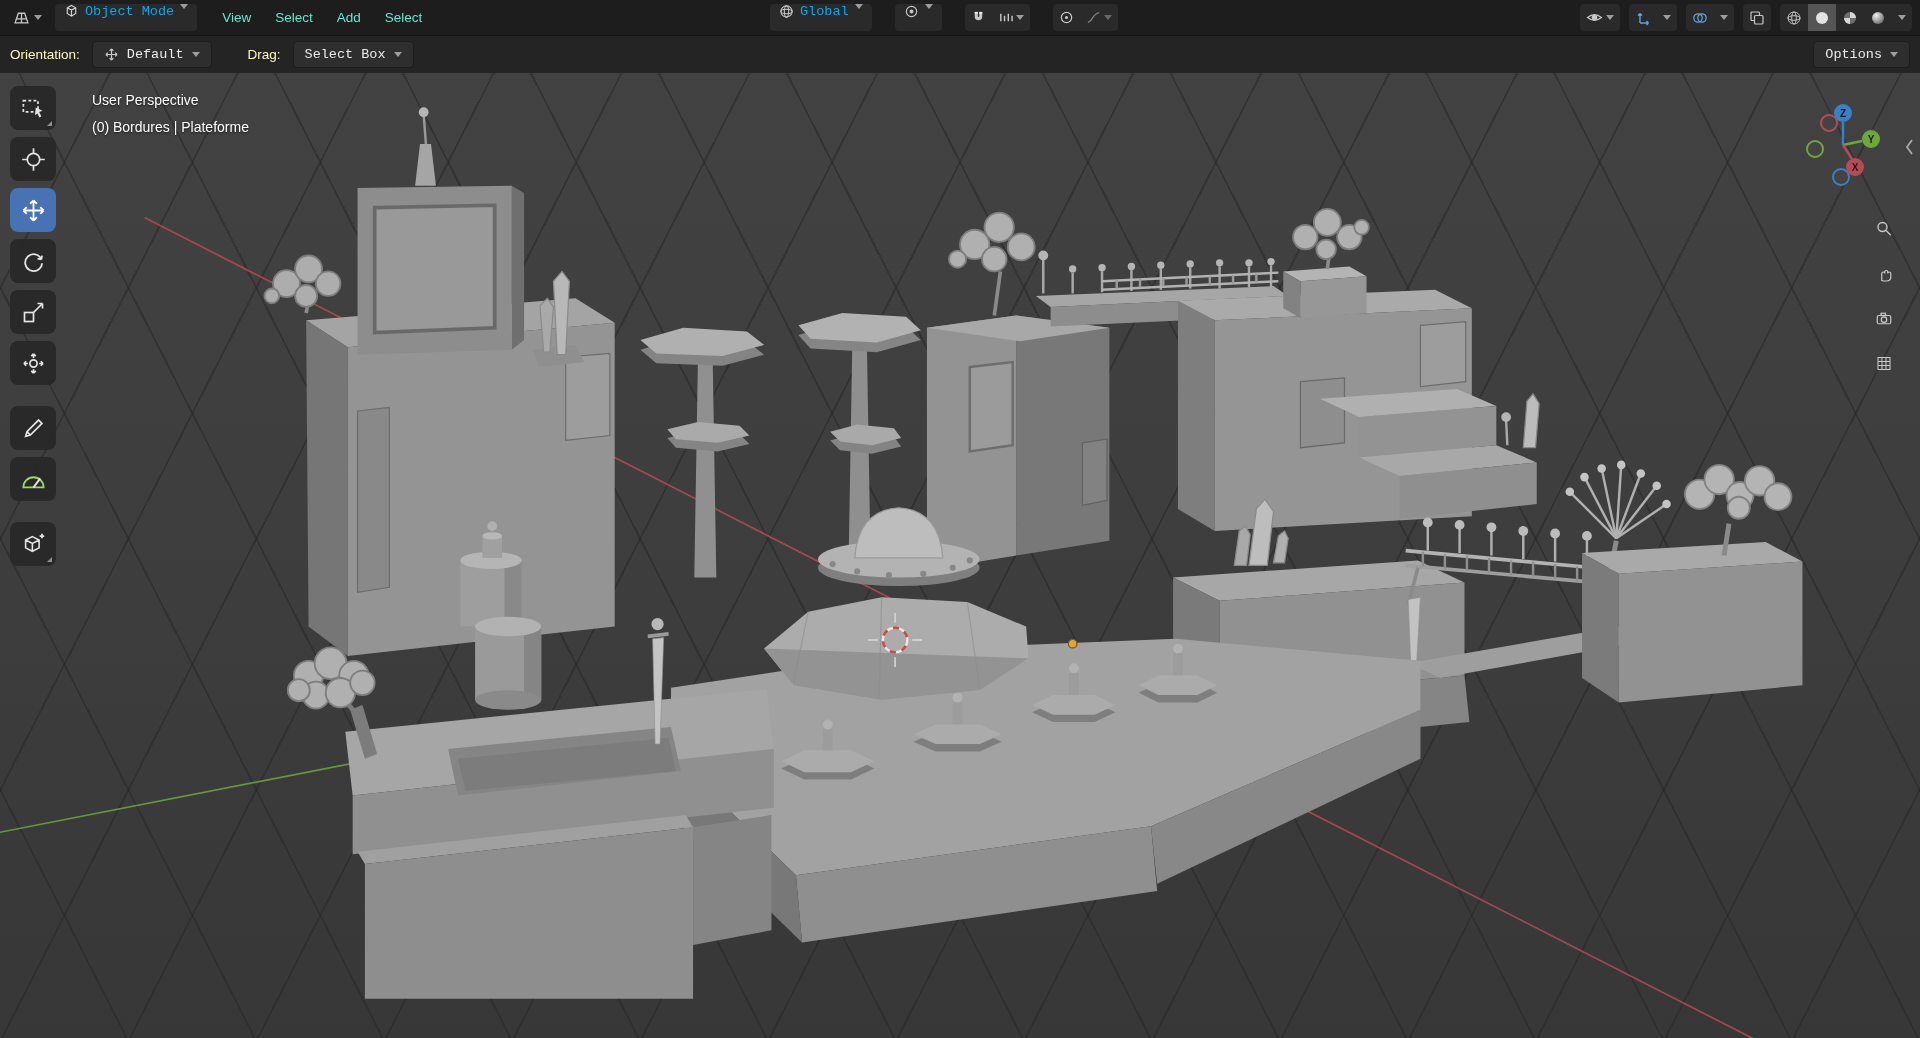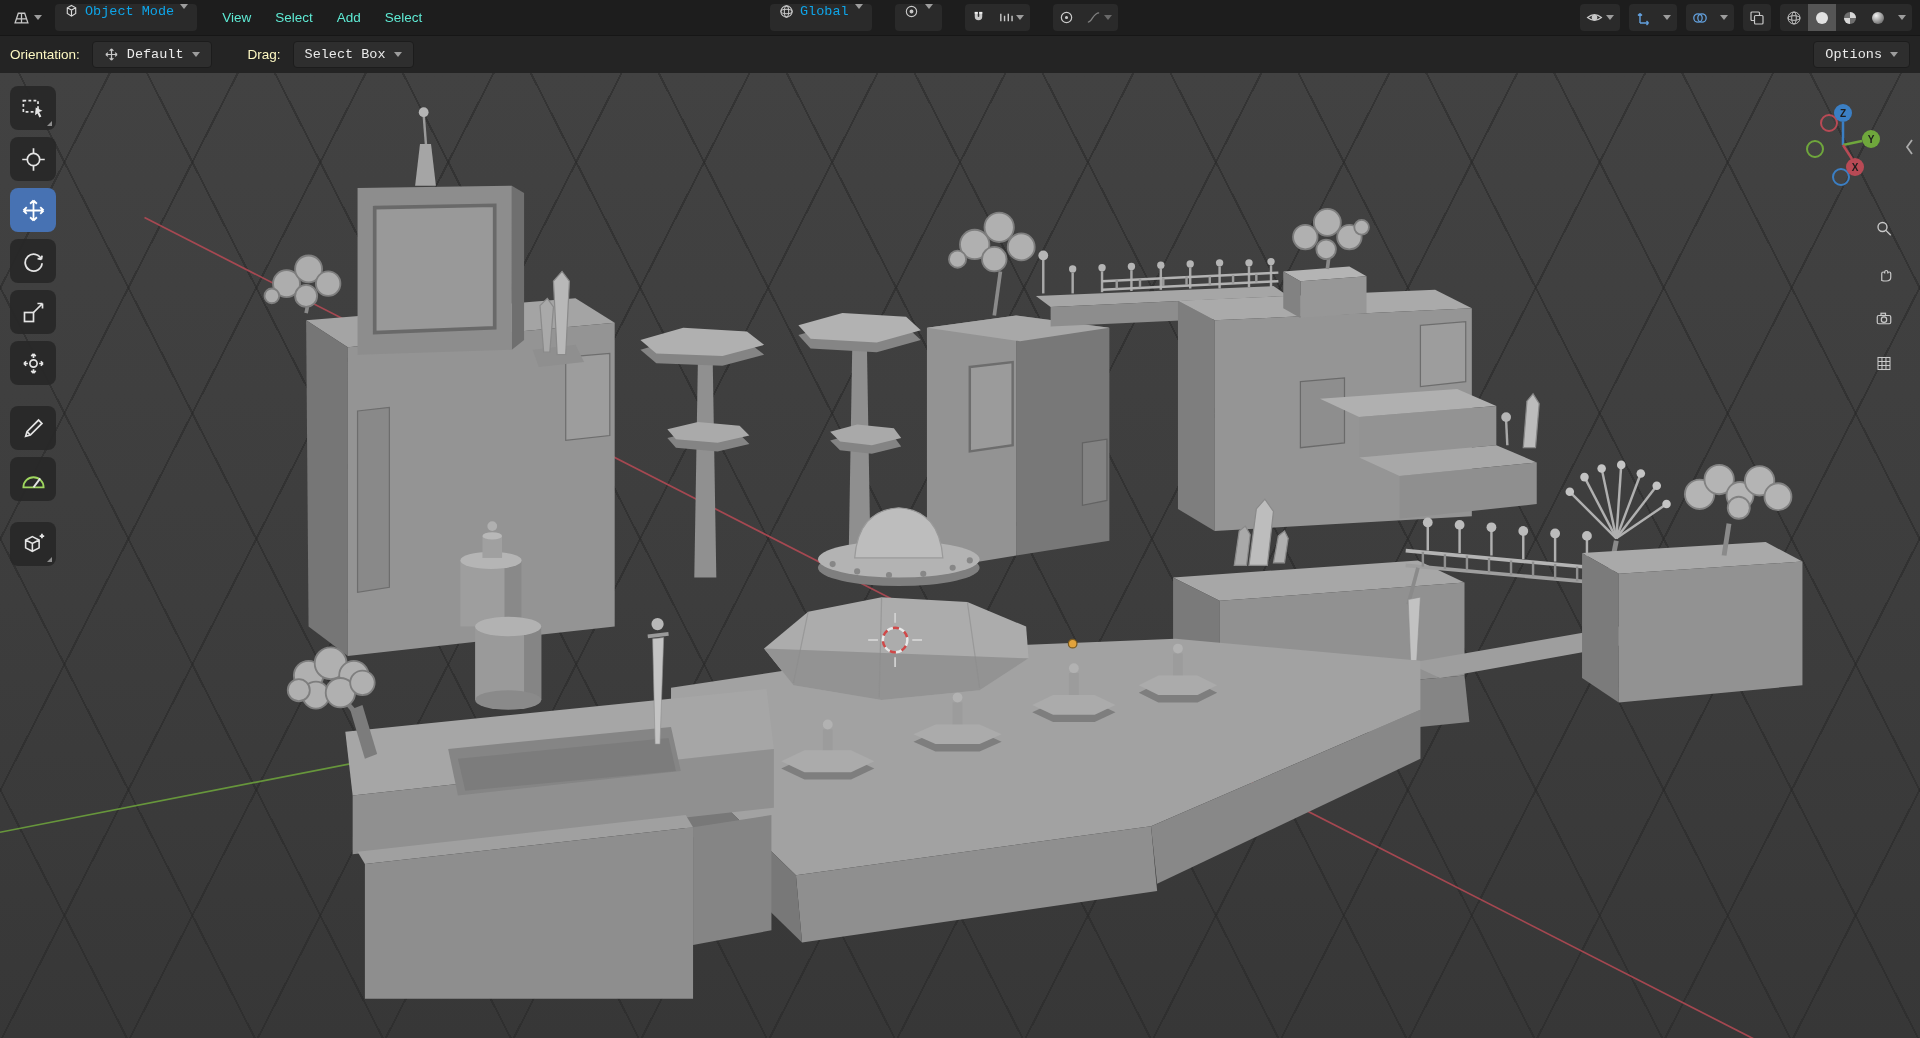--- a/index.html
+++ b/index.html
@@ -552,20 +552,24 @@
 
     <g>
       <circle cx="731" cy="463" r="10" fill="none" stroke="#e8e8e8" stroke-width="2" stroke-dasharray="5 5"></circle>
       <circle cx="731" cy="463" r="10" fill="none" stroke="var(--cursor-red)" stroke-width="2" stroke-dasharray="5 5" stroke-dashoffset="5"></circle>
       <path d="M731,449 V441 M731,477 V485 M717,463 H709 M745,463 H753" stroke="#cfcfcf" stroke-width="1.5"></path>
     </g>
 
     <circle cx="876" cy="466" r="3.5" fill="var(--origin-orange)" stroke="#7a5a1f"></circle>
   </svg>
 
+  <div class="overlay-text">
+    <div>User Perspective</div>
+    <div>(0) Bordures | Plateforme</div>
+  </div>
 
   <div class="toolbar">
     <button class="tool">
       <svg viewBox="0 0 24 24" fill="none" stroke="#e4e4e4" stroke-width="1.5">
           <rect x="3" y="5" width="13" height="10" stroke-dasharray="2.5 2"></rect>
           <polygon points="14,11 20,14 17,15.2 19,19 17.2,20 15.6,16.4 13.4,18" fill="#e4e4e4" stroke="none"></polygon>
         </svg>
       <span class="tri"></span>
     </button>
     <button class="tool">

